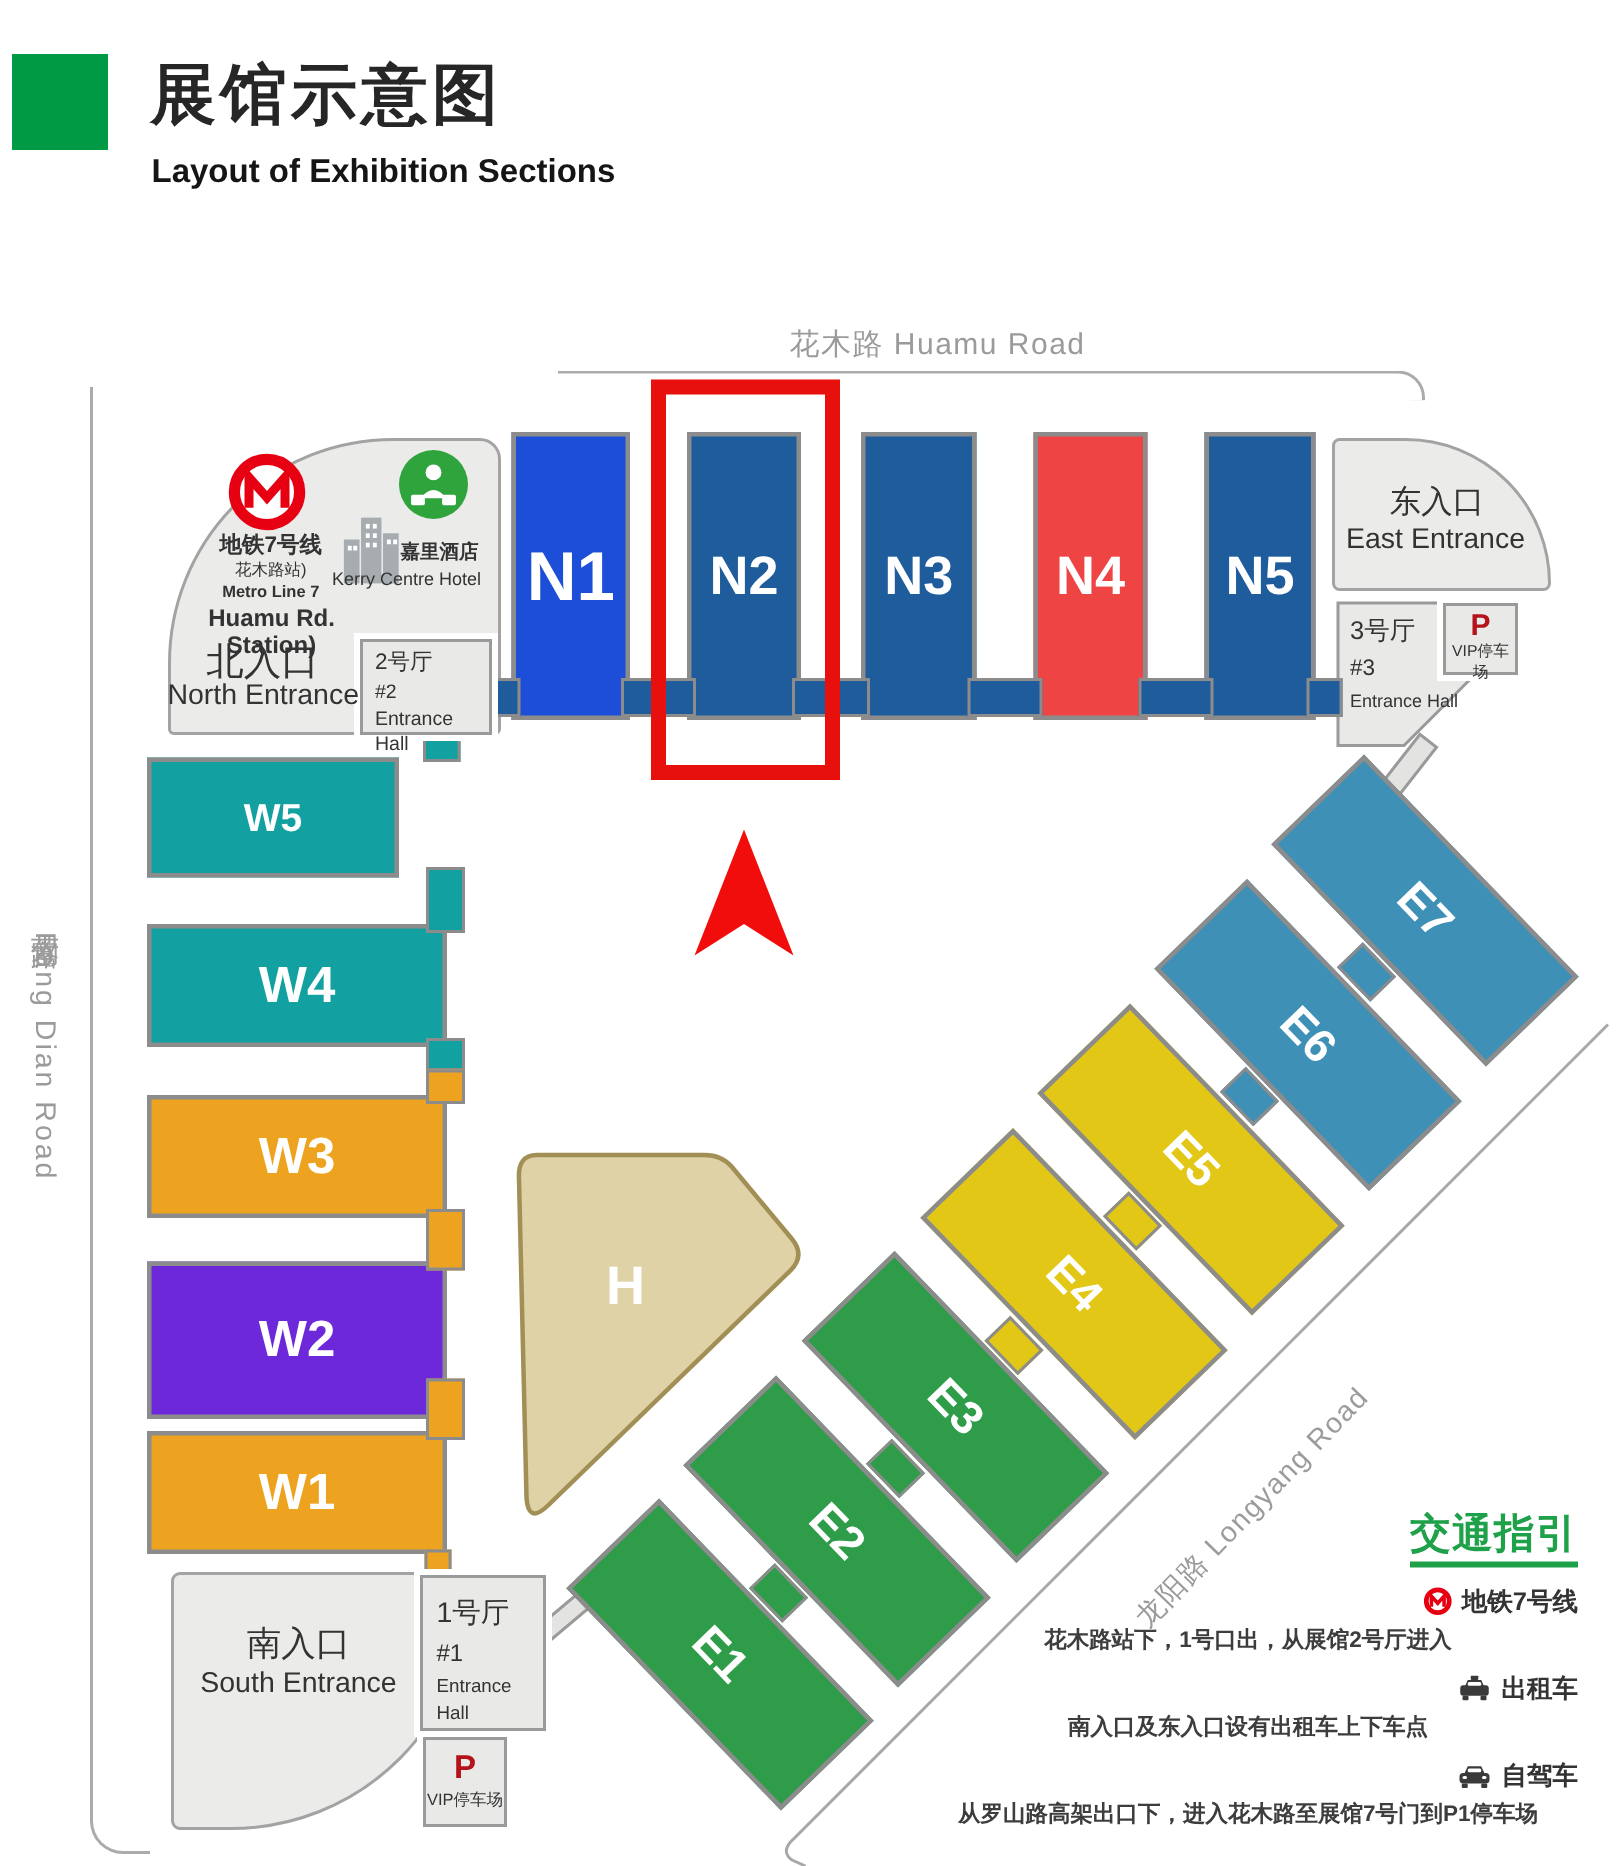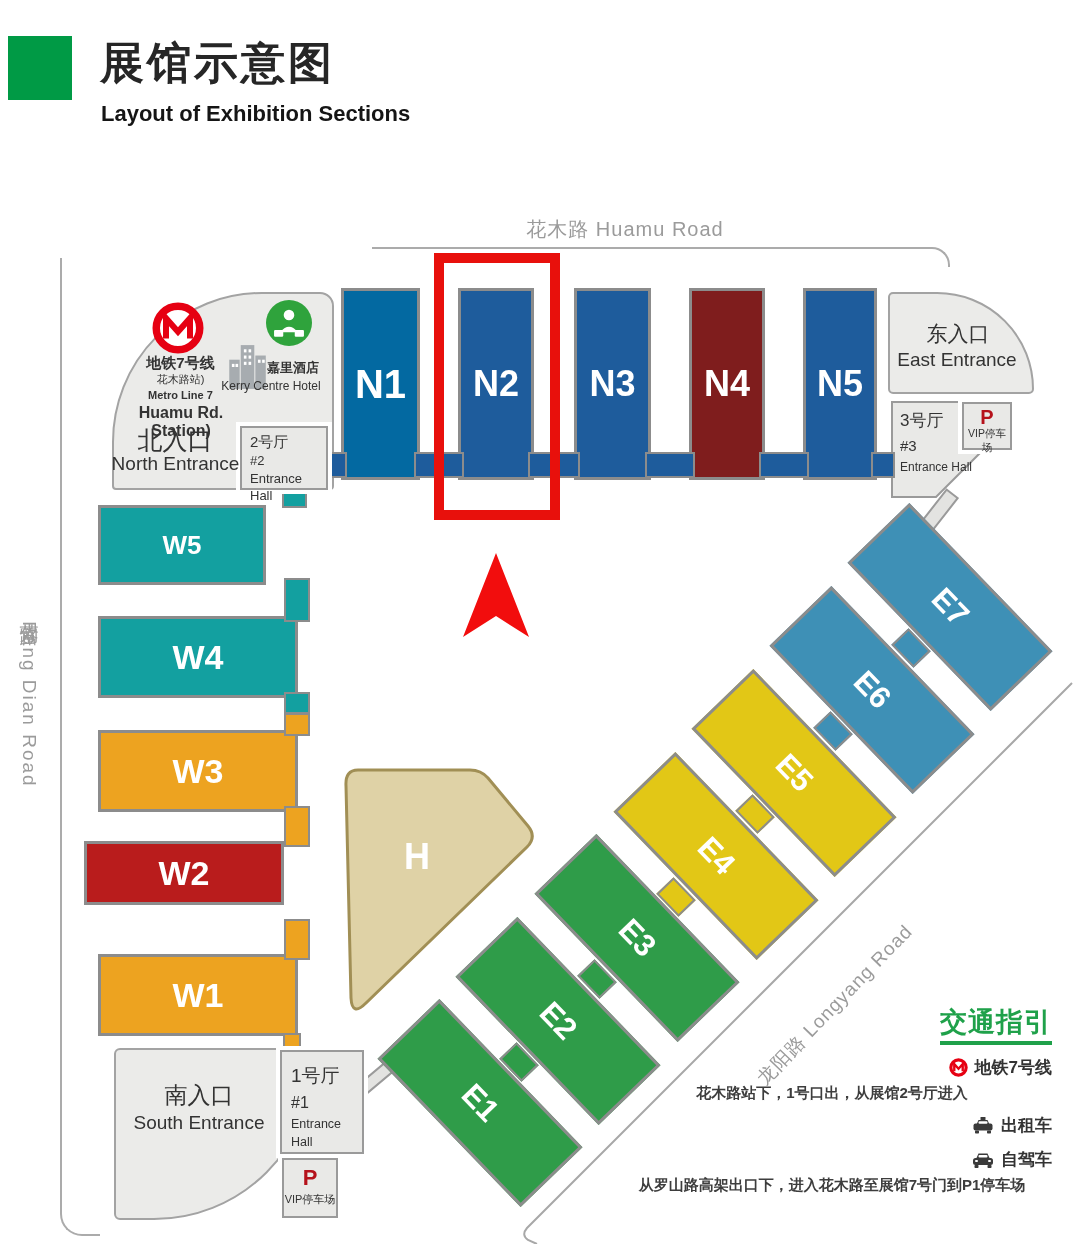--- a/index.html
+++ b/index.html
@@ -116,30 +116,30 @@
 
   <div class="gbox c" style="left:962px;top:402px;width:50px;height:48px;padding-top:3px;">
     <div class="pletter" style="font-size:20px;">P</div>
     <div style="font-size:10.5px;">VIP停车场</div>
   </div>
   <div class="gbox c" style="left:282px;top:1158px;width:56px;height:60px;padding-top:7px;">
     <div class="pletter" style="font-size:22px;">P</div>
     <div style="font-size:11px;margin-top:3px;">VIP停车场</div>
   </div>
 
-  <div class="hall" style="left:341px;top:288px;width:79px;height:192px;background:#0369a1;font-size:40px;">
+  <div class="hall" style="left:341px;top:288px;width:79px;height:192px;background:#1d4ed8;font-size:46px;">
       <span>N1</span>
     </div>
   <div class="hall" style="left:458px;top:288px;width:76px;height:192px;background:#1E5C9C;font-size:36px;">
       <span>N2</span>
     </div>
   <div class="hall" style="left:574px;top:288px;width:77px;height:192px;background:#1E5C9C;font-size:36px;">
       <span>N3</span>
     </div>
-  <div class="hall" style="left:689px;top:288px;width:76px;height:192px;background:#7f1d1d;font-size:36px;">
+  <div class="hall" style="left:689px;top:288px;width:76px;height:192px;background:#ef4444;font-size:36px;">
       <span>N4</span>
     </div>
   <div class="hall" style="left:803px;top:288px;width:74px;height:192px;background:#1E5C9C;font-size:36px;">
       <span>N5</span>
     </div>
   <div class="tab" style="left:414px;top:452px;width:50px;height:26px;background:#1E5C9C;"></div>
   <div class="tab" style="left:528px;top:452px;width:52px;height:26px;background:#1E5C9C;"></div>
   <div class="tab" style="left:645px;top:452px;width:50px;height:26px;background:#1E5C9C;"></div>
   <div class="tab" style="left:759px;top:452px;width:50px;height:26px;background:#1E5C9C;"></div>
   <div class="tab" style="left:322px;top:452px;width:25px;height:26px;background:#1E5C9C;"></div>
@@ -147,21 +147,21 @@
 
   <div class="hall" style="left:98px;top:505px;width:168px;height:80px;background:#13A0A0;font-size:26px;">
       <span>W5</span>
     </div>
   <div class="hall" style="left:98px;top:616px;width:200px;height:82px;background:#13A0A0;font-size:34px;">
       <span>W4</span>
     </div>
   <div class="hall" style="left:98px;top:730px;width:200px;height:82px;background:#EDA320;font-size:34px;">
       <span>W3</span>
     </div>
-  <div class="hall" style="left:84px;top:841px;width:200px;height:64px;background:#b91c1c;font-size:34px;">
+  <div class="hall" style="left:98px;top:841px;width:200px;height:105px;background:#6d28d9;font-size:34px;">
       <span>W2</span>
     </div>
   <div class="hall" style="left:98px;top:954px;width:200px;height:82px;background:#EDA320;font-size:34px;">
       <span>W1</span>
     </div>
   <div class="tab" style="left:284px;top:578px;width:26px;height:44px;background:#13A0A0;"></div>
   <div class="tab" style="left:284px;top:692px;width:26px;height:22px;background:#13A0A0;"></div>
   <div class="tab" style="left:284px;top:713px;width:26px;height:23px;background:#EDA320;"></div>
   <div class="tab" style="left:284px;top:806px;width:26px;height:41px;background:#EDA320;"></div>
   <div class="tab" style="left:284px;top:919px;width:26px;height:41px;background:#EDA320;"></div>
@@ -212,20 +212,21 @@
     <div class="tg-head">
       <svg width="22" height="18" viewBox="0 0 44 36">
         <rect x="17" y="0" width="10" height="6" rx="1" fill="#3A3A3A"></rect>
         <path d="M9 15 L13 6 H31 L35 15 Z" fill="#3A3A3A"></path>
         <rect x="3" y="13" width="38" height="14" rx="4" fill="#3A3A3A"></rect>
         <rect x="6" y="27" width="8" height="6" rx="1.5" fill="#3A3A3A"></rect>
         <rect x="30" y="27" width="8" height="6" rx="1.5" fill="#3A3A3A"></rect>
         <rect x="13" y="8.5" width="18" height="5" rx="2" fill="#fff"></rect>
       </svg><span>出租车</span>
     </div>
+    <div class="tg-desc">南入口及东入口设有出租车上下车点</div>
     <div class="tg-head">
       <svg width="22" height="18" viewBox="0 0 44 36">
         <path d="M8 16 L13 5 H31 L36 16 Z" fill="#3A3A3A"></path>
         <rect x="2" y="14" width="40" height="14" rx="5" fill="#3A3A3A"></rect>
         <rect x="5" y="28" width="8" height="6" rx="1.5" fill="#3A3A3A"></rect>
         <rect x="31" y="28" width="8" height="6" rx="1.5" fill="#3A3A3A"></rect>
         <rect x="13" y="8" width="18" height="5" rx="2" fill="#fff"></rect>
         <rect x="6" y="18" width="6" height="4" rx="2" fill="#fff"></rect>
         <rect x="32" y="18" width="6" height="4" rx="2" fill="#fff"></rect>
       </svg><span>自驾车</span>

